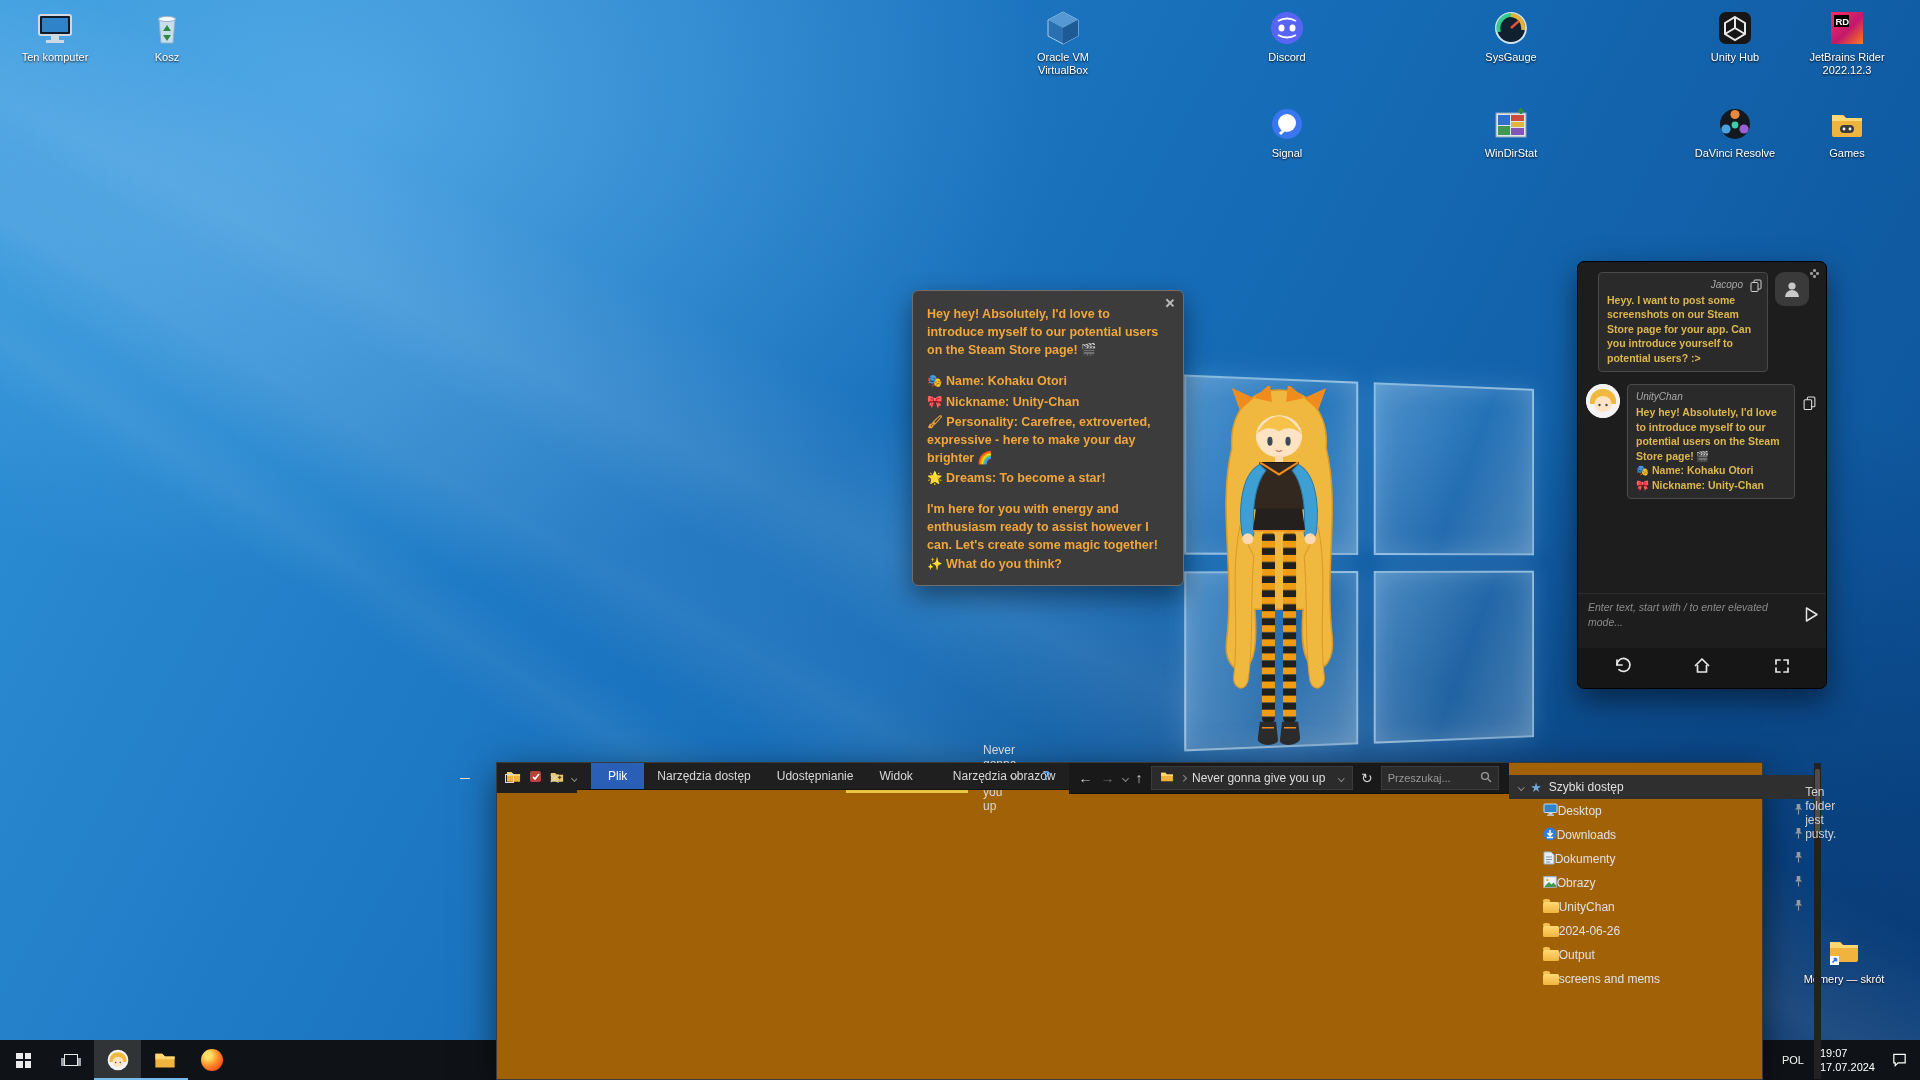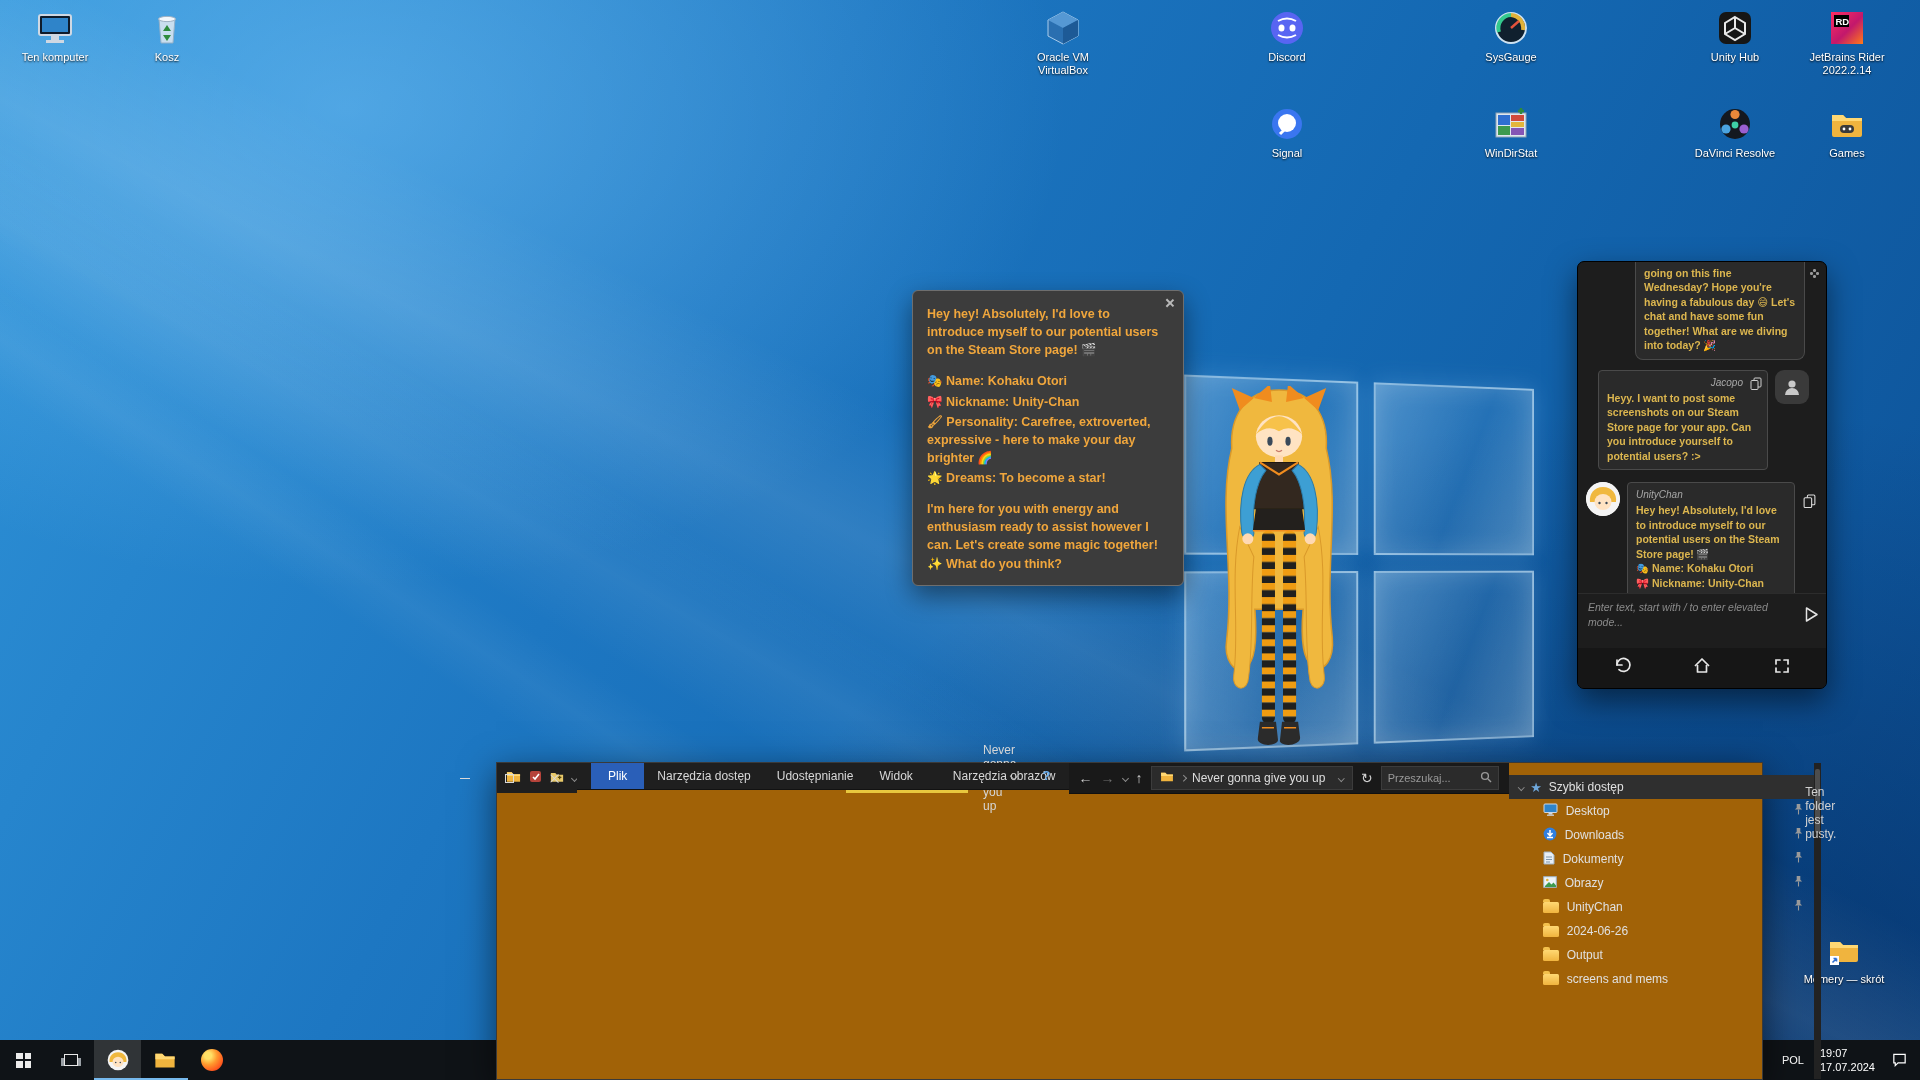--- a/index.html
+++ b/index.html
@@ -103,21 +103,21 @@
   .chv.right { transform:rotate(-45deg); }
   .chv.dim { border-color:#8a8a8a; }
   .addr { flex:1; height:24px; background:#2b2b2b; border:1px solid #3c3c3c; display:flex; align-items:center; padding:0 8px; gap:7px; }
   .addr .txt { color:#dedede; }
   .addr .spacer { flex:1; }
   .search { width:118px; height:24px; background:#2b2b2b; border:1px solid #3c3c3c; display:flex; align-items:center; padding:0 6px; gap:4px; }
   .search input { flex:1; min-width:0; background:transparent; border:none; outline:none; color:#c0c0c0; font-size:11px; font-family:inherit; }
   .search input::placeholder { color:#9a9a9a; }
   .ex-body { flex:1; display:flex; min-height:0; }
   .ex-side { width:312px; padding-top:12px; position:relative; flex:none; }
-  .side-row { height:24px; display:flex; align-items:center; gap:8px; padding-left:14px; color:#e0e0e0; }
+  .side-row { height:24px; display:flex; align-items:center; gap:0; padding-left:14px; color:#e0e0e0; }
   .side-row.qa { background:#2f2f2f; padding-left:10px; gap:7px; }
   .side-row.child { padding-left:34px; }
   .pin { margin-left:auto; margin-right:18px; flex:none; }
   .fo { width:16px; height:11px; background:linear-gradient(#ffd873,#f0b43e); border-radius:1.5px; position:relative; flex:none; }
   .fo::before { content:""; position:absolute; top:-3px; left:0; width:7px; height:3px; background:#f3c04c; border-radius:2px 2px 0 0; }
   .star { color:#6fa8dc; font-size:13px; line-height:1; }
   .ex-scrollbar { position:absolute; right:0; top:0; bottom:0; width:7px; background:#222; }
   .ex-thumb { position:absolute; right:1px; top:6px; width:5px; height:64px; background:#4d4d4d; border-radius:2px; }
   .ex-main { flex:1; position:relative; }
   .empty { position:absolute; left:50%; top:22px; transform:translateX(-50%); color:#d0d0d0; }
@@ -228,21 +228,21 @@
             <stop offset="0" stop-color="#ff2e63"></stop>
             <stop offset=".55" stop-color="#c2186c"></stop>
             <stop offset="1" stop-color="#ff7a18"></stop>
           </linearGradient>
         </defs>
         <rect x="4" y="4" width="32" height="32" fill="url(#rg)"></rect>
         <rect x="7" y="7" width="15" height="12" fill="#000"></rect>
         <text x="8.5" y="17" font-size="9.5" font-weight="bold" fill="#fff">RD</text>
       </svg>
   </div>
-  <div class="lbl">JetBrains Rider 2022.2.14</div>
+  <div class="lbl">JetBrains Rider 2022.12.3</div>
 </div>
 
 <div class="dicon" style="left:1239px;top:104px">
   <div class="glyph">
     <svg viewBox="0 0 40 40" width="40" height="40">
         <circle cx="20" cy="20" r="15" fill="#3a76f0"></circle>
         <circle cx="20" cy="19" r="9" fill="#fff"></circle>
         <path d="M13 30 l4 -4" stroke="#fff" stroke-width="3"></path>
       </svg>
   </div>
@@ -357,23 +357,20 @@
 
 <div class="chat">
   <div class="chat-scroll">
     <span class="sparkle">
         <i></i>
         <i></i>
         <i></i>
         <i></i>
       </span>
 
-    <div class="bubble cut">
-      <div class="ctext">going on this fine Wednesday? Hope you're having a fabulous day 😄 Let's chat and have some fun together! What are we diving into today? 🎉</div>
-    </div>
 
     <div class="row-user">
       <div class="bubble">
         <span class="copy-in">
           <svg width="12" height="13" viewBox="0 0 12 13">
               <rect x="4" y="1" width="7" height="9" rx="1" fill="#2a2a2a" stroke="#cfcfcf"></rect>
               <rect x="1" y="3.5" width="7" height="9" rx="1" fill="#2a2a2a" stroke="#cfcfcf"></rect>
             </svg>
         </span>
         <div class="who">Jacopo</div>

